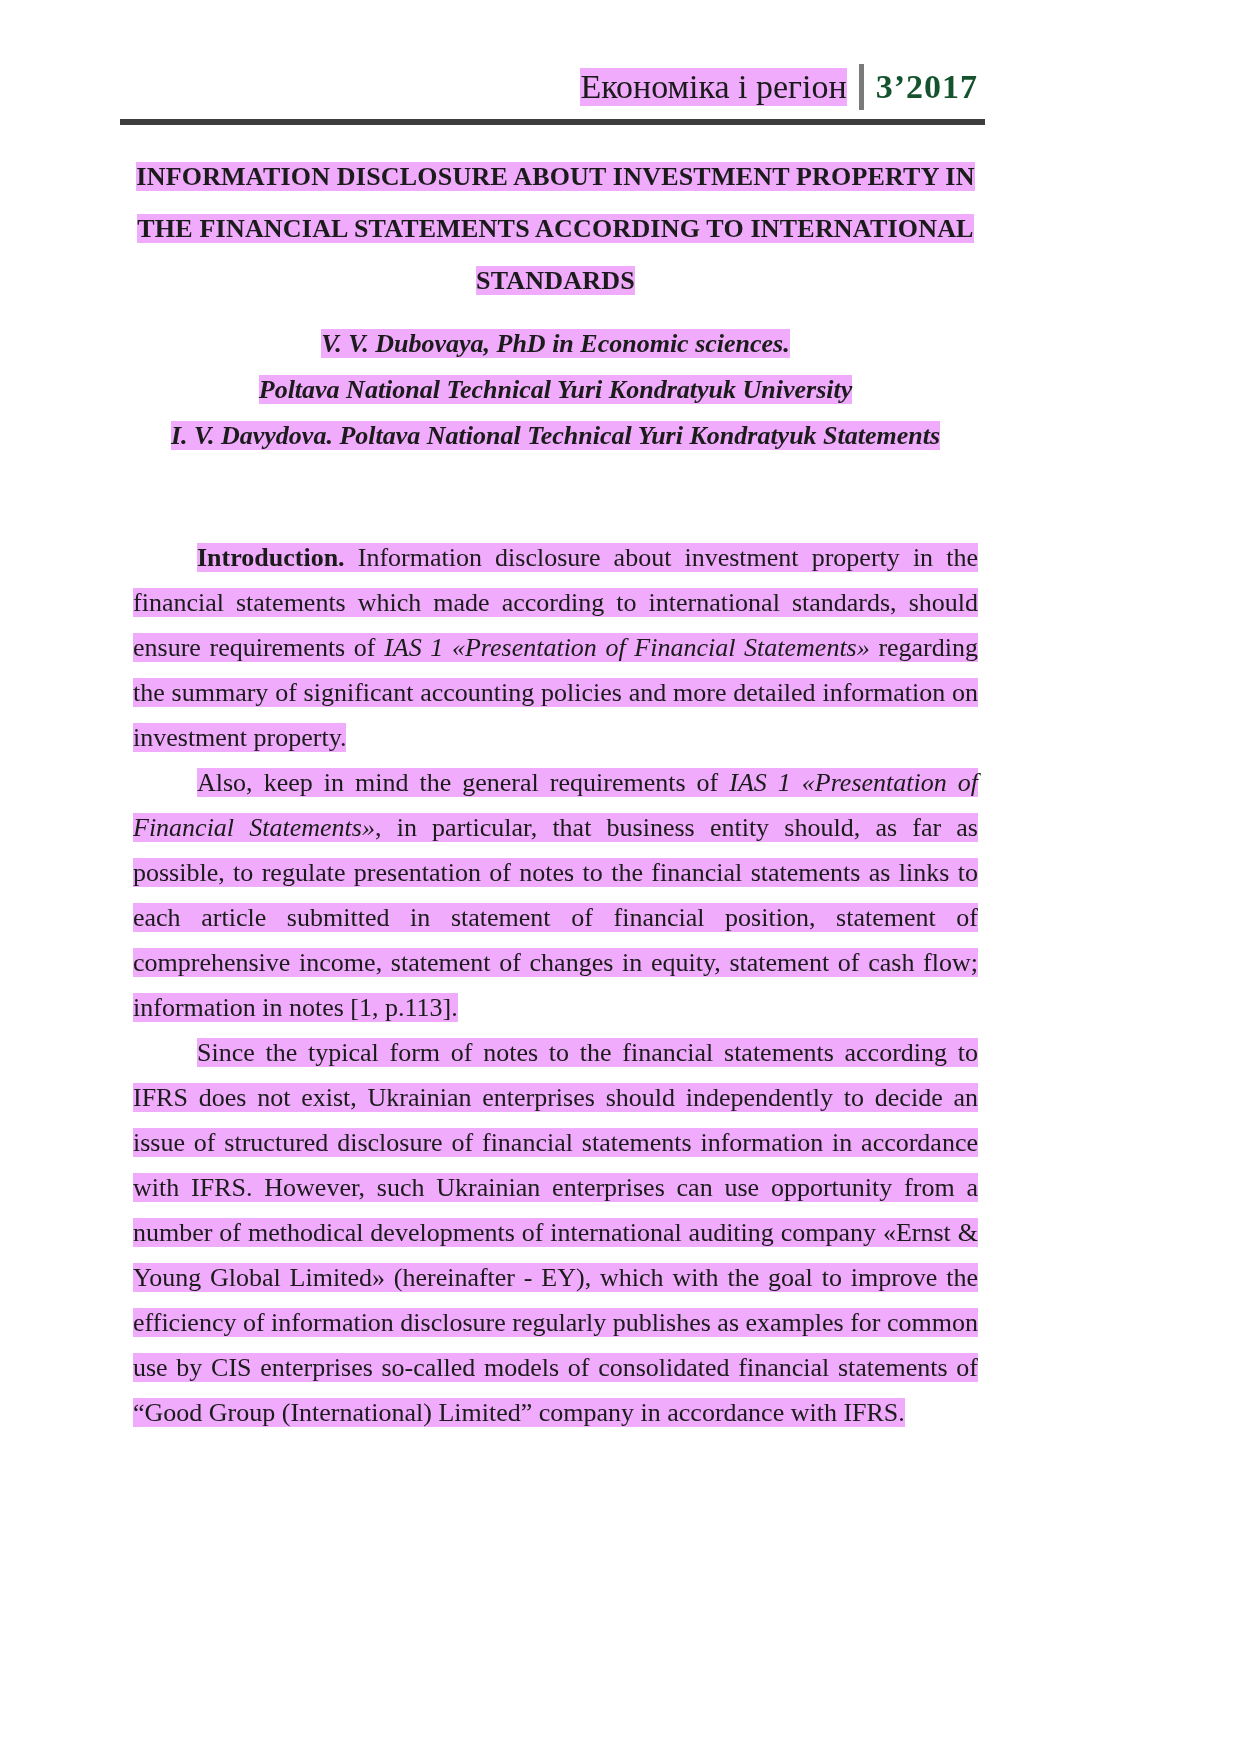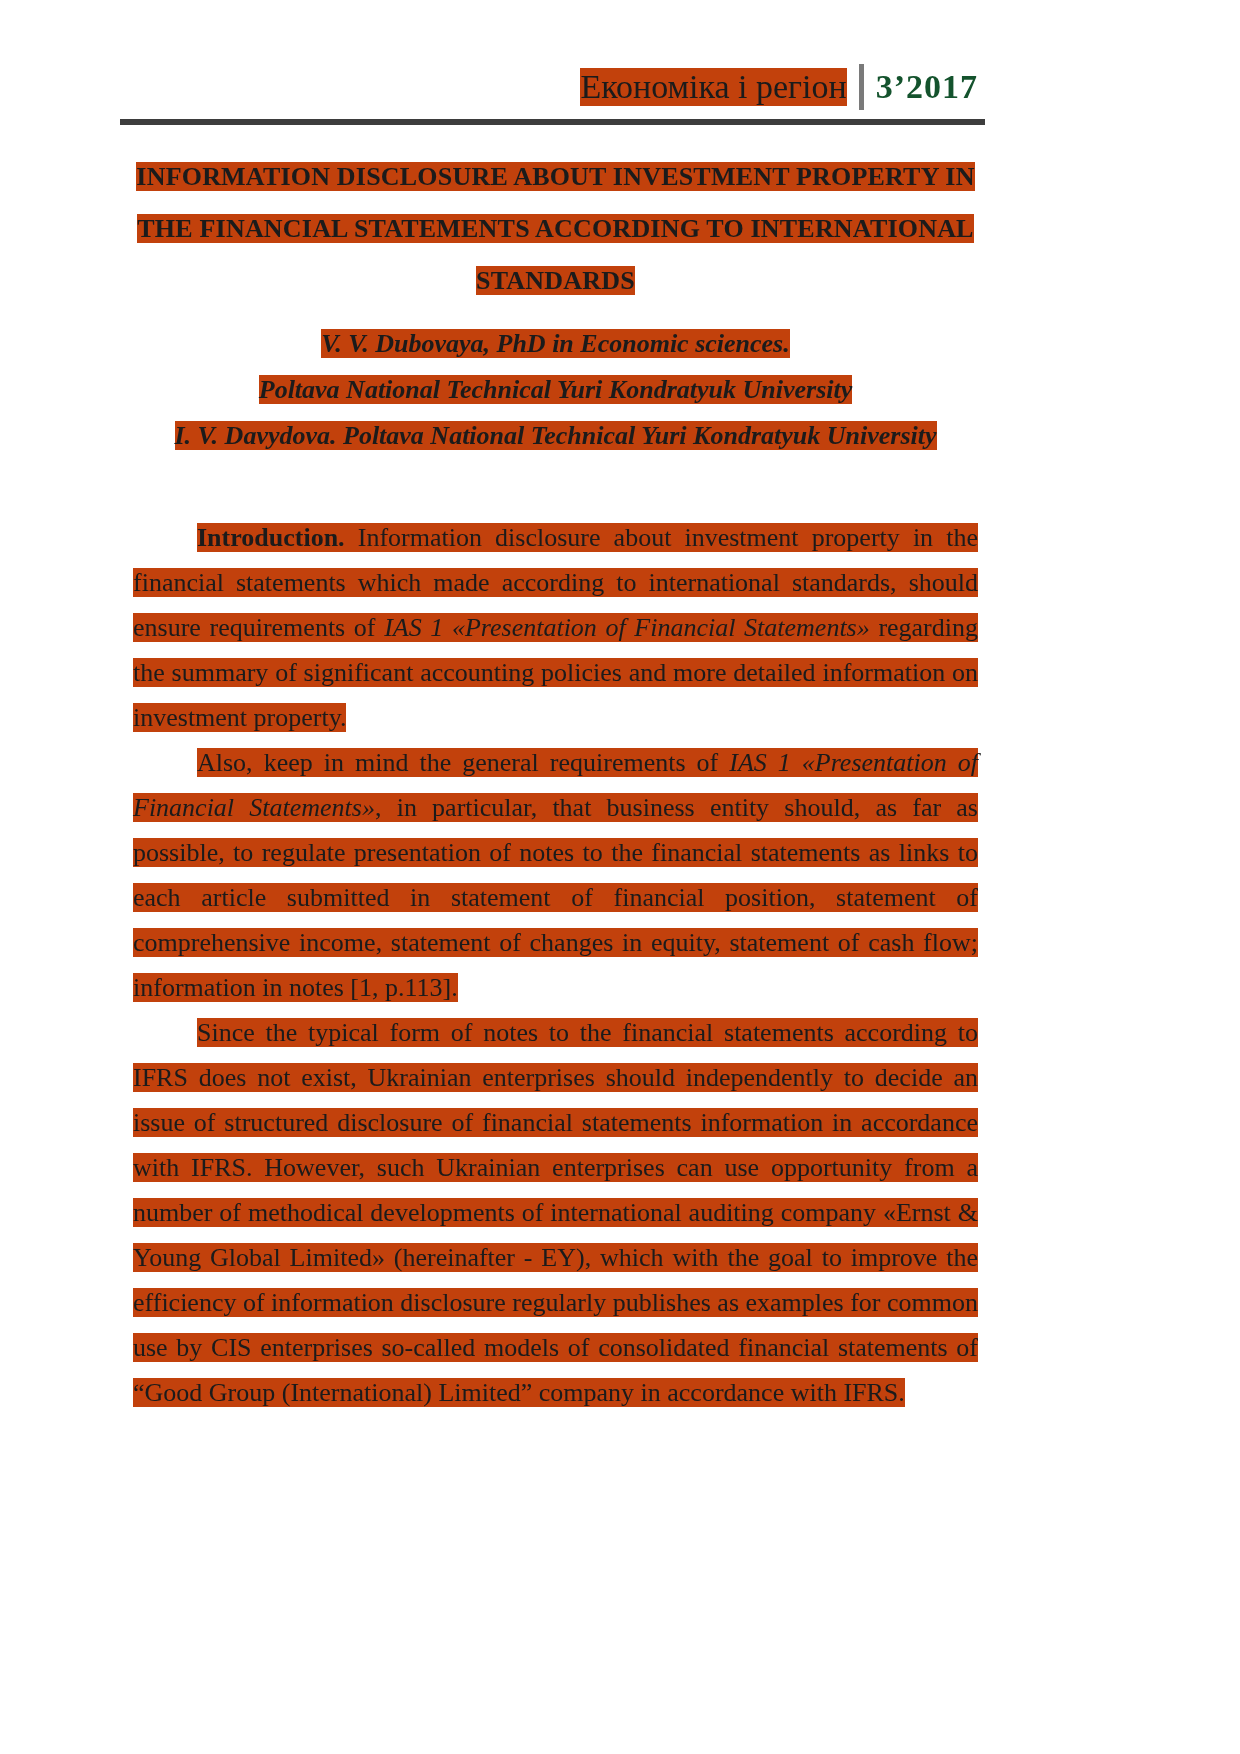--- a/index.html
+++ b/index.html
@@ -68,33 +68,33 @@
     font-weight: bold;
     line-height: 46px;
     font-style: italic;
   }
   .authors p {
     margin: 0;
   }
 
   
   .article-body {
-    margin-top: 56px;
+    margin-top: 76px;
   }
   .article-body p {
     margin: 0;
     font-size: 26px;
     line-height: 45px;
     text-align: justify;
     text-indent: 64px;
   }
 
   
   .hl {
-    background: #c2410c;
+    background: #f0abfc;
     box-decoration-break: clone;
     -webkit-box-decoration-break: clone;
   }
   .bold   { font-weight: bold; }
   .italic { font-style: italic; }
 </style>
 </head>
 <body>
 
 <div class="page">
@@ -105,21 +105,21 @@
     <span class="issue-number">3’2017</span>
   </header>
 
   <div class="header-rule"></div>
 
   <h1 class="article-title"><span class="hl">INFORMATION DISCLOSURE ABOUT INVESTMENT PROPERTY IN THE FINANCIAL STATEMENTS ACCORDING TO INTERNATIONAL STANDARDS</span></h1>
 
   <div class="authors">
     <p><span class="hl">V. V. Dubovaya, PhD in Economic sciences.</span></p>
     <p><span class="hl">Poltava National Technical Yuri Kondratyuk University</span></p>
-    <p><span class="hl">I. V. Davydova. Poltava National Technical Yuri Kondratyuk University</span></p>
+    <p><span class="hl">I. V. Davydova. Poltava National Technical Yuri Kondratyuk Statements</span></p>
   </div>
 
   <main class="article-body">
 
   <p><span class="hl bold">Introduction. </span><span class="hl">Information disclosure about investment property in the financial statements which made according to international standards, should ensure requirements of </span><span class="hl italic">IAS 1 «Presentation of Financial Statements»</span><span class="hl"> regarding the summary of significant accounting policies and more detailed information on investment property.</span></p>
       <p><span class="hl">Also, keep in mind the general requirements of </span><span class="hl italic">IAS 1 «Presentation of Financial Statements»</span><span class="hl">, in particular, that business entity should, as far as possible, to regulate presentation of notes to the financial statements as links to each article submitted in statement of financial position, statement of comprehensive income, statement of changes in equity, statement of cash flow; information in notes [1, p.113].</span></p>
       <p><span class="hl">Since the typical form of notes to the financial statements according to IFRS does not exist, Ukrainian enterprises should independently to decide an issue of structured disclosure of financial statements information in accordance with IFRS. However, such Ukrainian enterprises can use opportunity from a number of methodical developments of international auditing company «Ernst &amp; Young Global Limited» (hereinafter - EY), which with the goal to improve the efficiency of information disclosure regularly publishes as examples for common use by CIS enterprises so-called models of consolidated financial statements of “Good Group (International) Limited” company in accordance with IFRS.</span></p>
     </main>
 
 </div>

